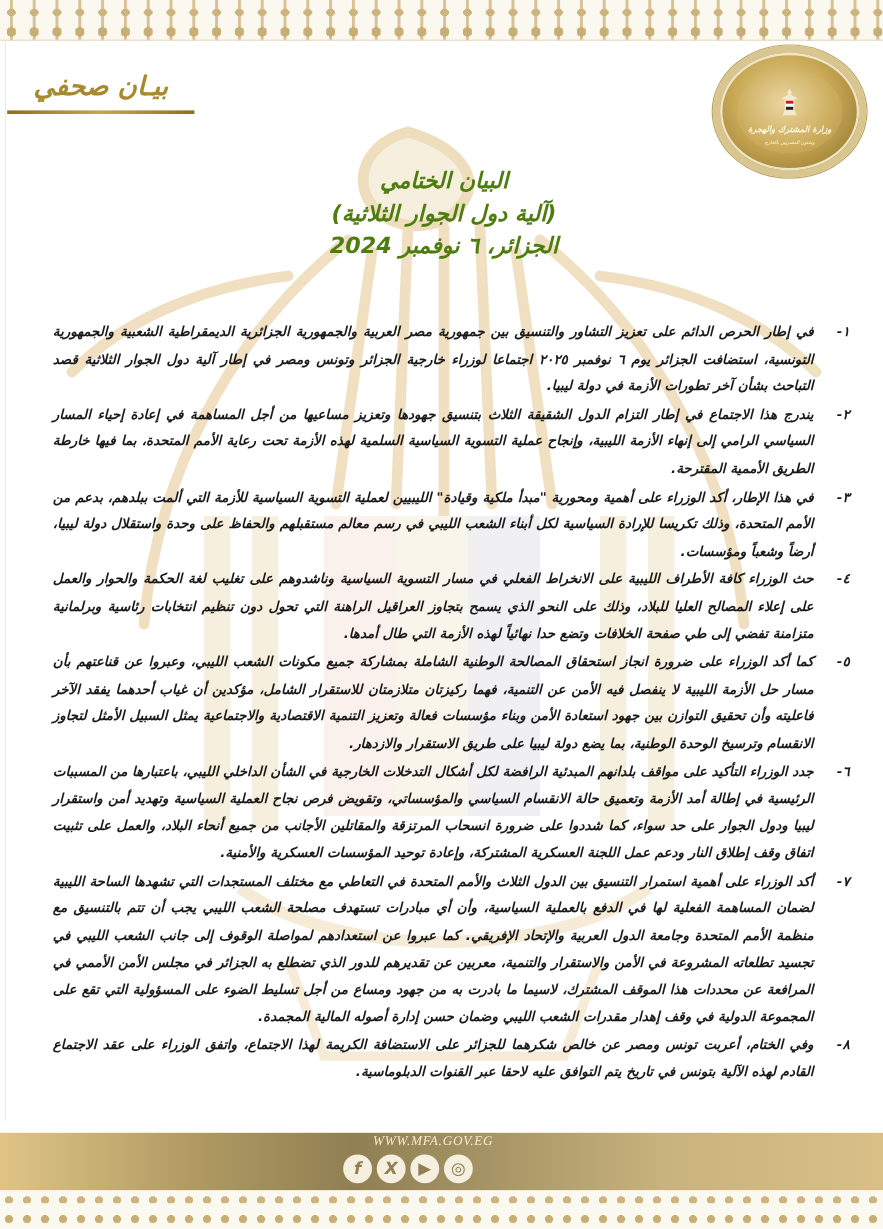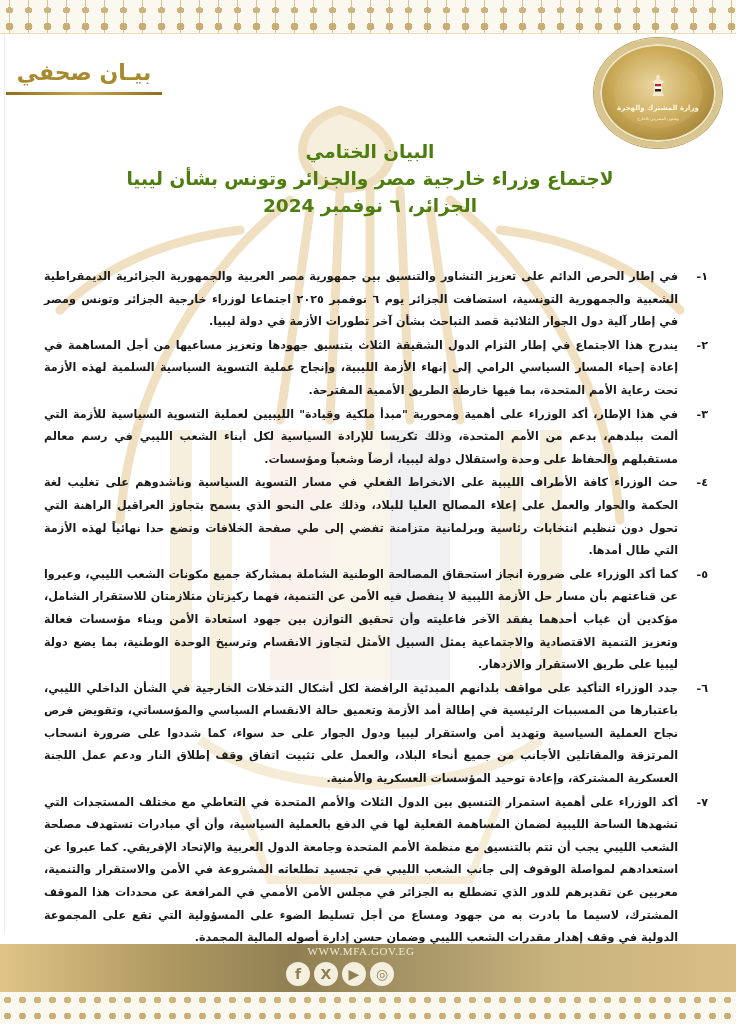--- a/index.html
+++ b/index.html
@@ -12,20 +12,21 @@
     body {
       position: relative;
       font-family: "DejaVu Sans", "Liberation Sans", sans-serif;
     }
     .page {
       position: relative;
       width: 736px;
       height: 1024px;
       background: #ffffff;
       overflow: hidden;
+      font-style: italic;
     }
     
     .border-top {
       position: absolute;
       top: 0; left: 0;
       width: 736px;
       height: 34px;
       background-color: #fbf8f0;
       background-image:
         radial-gradient(ellipse 6px 5px at 50% 30%, #cdb47e 60%, transparent 62%),
@@ -270,21 +271,21 @@
         <rect x="5" y="12.5" width="6" height="2.5" fill="#ffffff"></rect>
         <rect x="5" y="15" width="6" height="2.5" fill="#222"></rect>
       </svg>
       <div class="seal-text">وزارة المشترك والهجرة</div>
       <div class="seal-subtext">وشئون المصريين بالخارج</div>
     </div>
   </div>
 
   <div class="title-block">
     <span class="title-line">البيان الختامي</span>
-    <span class="title-line">لاجتماع وزراء خارجية مصر والجزائر وتونس بشأن ليبيا</span>
+    <span class="title-line">(آلية دول الجوار الثلاثية)</span>
     <span class="title-line">الجزائر، ٦ نوفمبر 2024</span>
   </div>
 
   <div class="body">
     <div class="para">
       <span class="para-num">١-</span>
       <span>في إطار الحرص الدائم على تعزيز التشاور والتنسيق بين جمهورية مصر العربية والجمهورية الجزائرية الديمقراطية الشعبية والجمهورية التونسية، استضافت الجزائر يوم ٦ نوفمبر ٢٠٢٥ اجتماعا لوزراء خارجية الجزائر وتونس ومصر في إطار آلية دول الجوار الثلاثية قصد التباحث بشأن آخر تطورات الأزمة في دولة ليبيا.</span>
     </div>
     <div class="para">
       <span class="para-num">٢-</span>

